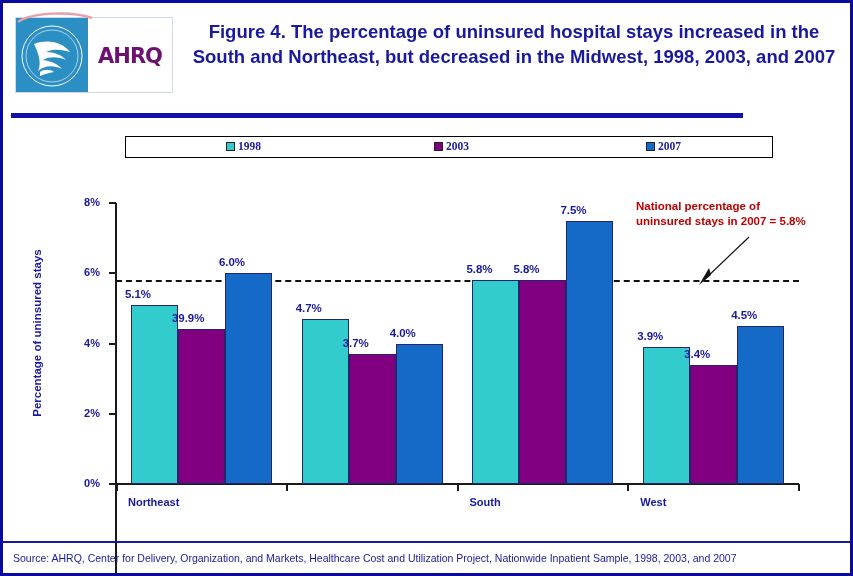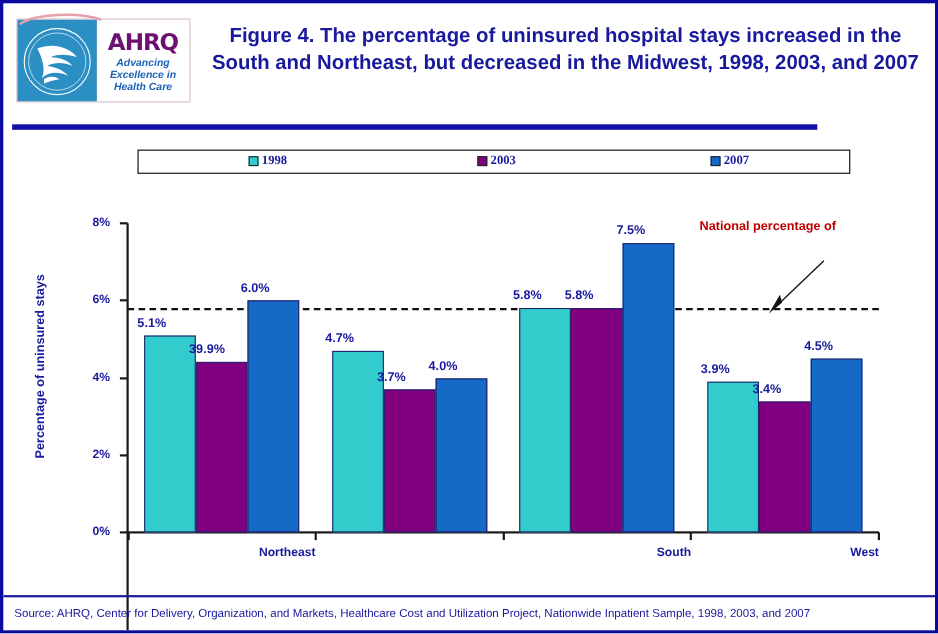--- a/index.html
+++ b/index.html
@@ -201,26 +201,27 @@
     color: #19199e;
     white-space: nowrap;
   }
   .cat-tick {
     position: absolute;
     width: 2px; height: 7px;
     background: #1a1a1a;
   }
   .cat-label {
     position: absolute;
-    text-align: right;
+    text-align: left;
     font-family: "Liberation Sans", sans-serif;
     font-weight: bold;
     font-size: 11px;
     color: #19199e;
     white-space: nowrap;
+    padding-left: 12px;
   }
   #annotation {
     position: absolute;
     left: 633px; top: 36px;
     width: 215px;
     font-family: "Liberation Sans", sans-serif;
     font-weight: bold;
     font-size: 11.5px;
     line-height: 15px;
     color: #c00000;
@@ -263,25 +264,20 @@
           <circle cx="32" cy="34" r="26" fill="none" stroke="#ffffff" stroke-width="0.6"></circle>
           <path d="M14 22 C30 16, 44 22, 50 30 C44 28, 34 26, 26 30 C34 30, 42 33, 46 38 C39 35, 30 34, 23 38 C31 39, 38 42, 42 47 C34 43, 24 43, 18 49 C22 41, 18 30, 14 22 Z" fill="#ffffff"></path>
           <path d="M20 50 C24 47, 30 47, 34 50 C29 51, 24 52, 20 54 Z" fill="#ffffff"></path>
         </svg>
       </div>
       <div id="logo-right">
         <div id="ahrq-word">AHRQ</div>
         <svg id="ahrq-swoosh" viewBox="0 0 78 12">
           <path d="M2 11 C16 1, 56 0, 76 7" fill="none" stroke="#e8a0a8" stroke-width="2.4"></path>
         </svg>
-        <div id="ahrq-tag">
-          <div>Advancing</div>
-          <div>Excellence in</div>
-          <div>Health Care</div>
-        </div>
       </div>
     </div>
 
     <div id="title">Figure 4. The percentage of uninsured hospital stays increased in the South and Northeast, but decreased in the Midwest, 1998, 2003, and 2007</div>
     <div id="header-rule"></div>
   </div>
 
   <div id="legend">
       <div class="legend-item" style="left: 100px;">
         <span class="legend-swatch" style="background: rgb(51, 204, 204);"></span>
@@ -299,20 +295,21 @@
 
   <div id="chart">
     <div id="axis-left"></div>
     <div id="axis-bottom"></div>
     <div id="ylabel">Percentage of uninsured stays</div>
     <div id="plot"></div>
     <div id="refline" style="top: 117.275px;"></div>
 
     <div id="annotation">
       <div>National percentage of</div>
+      <div>uninsured stays in 2007 = 5.8%</div>
     </div>
     <svg id="anno-arrow" viewBox="0 0 60 52">
       <line x1="56" y1="2" x2="12" y2="44" stroke="#111111" stroke-width="1.2"></line>
       <polygon points="6,50 18,40 16,33" fill="#111111"></polygon>
     </svg>
   <div class="ytick-line" style="top: 320px;"></div>
       <div class="ytick-label" style="top: 321px; left: 55px;">0%</div>
       <div class="ytick-line" style="top: 249.75px;"></div>
       <div class="ytick-label" style="top: 250.75px; left: 55px;">2%</div>
       <div class="ytick-line" style="top: 179.5px;"></div>

